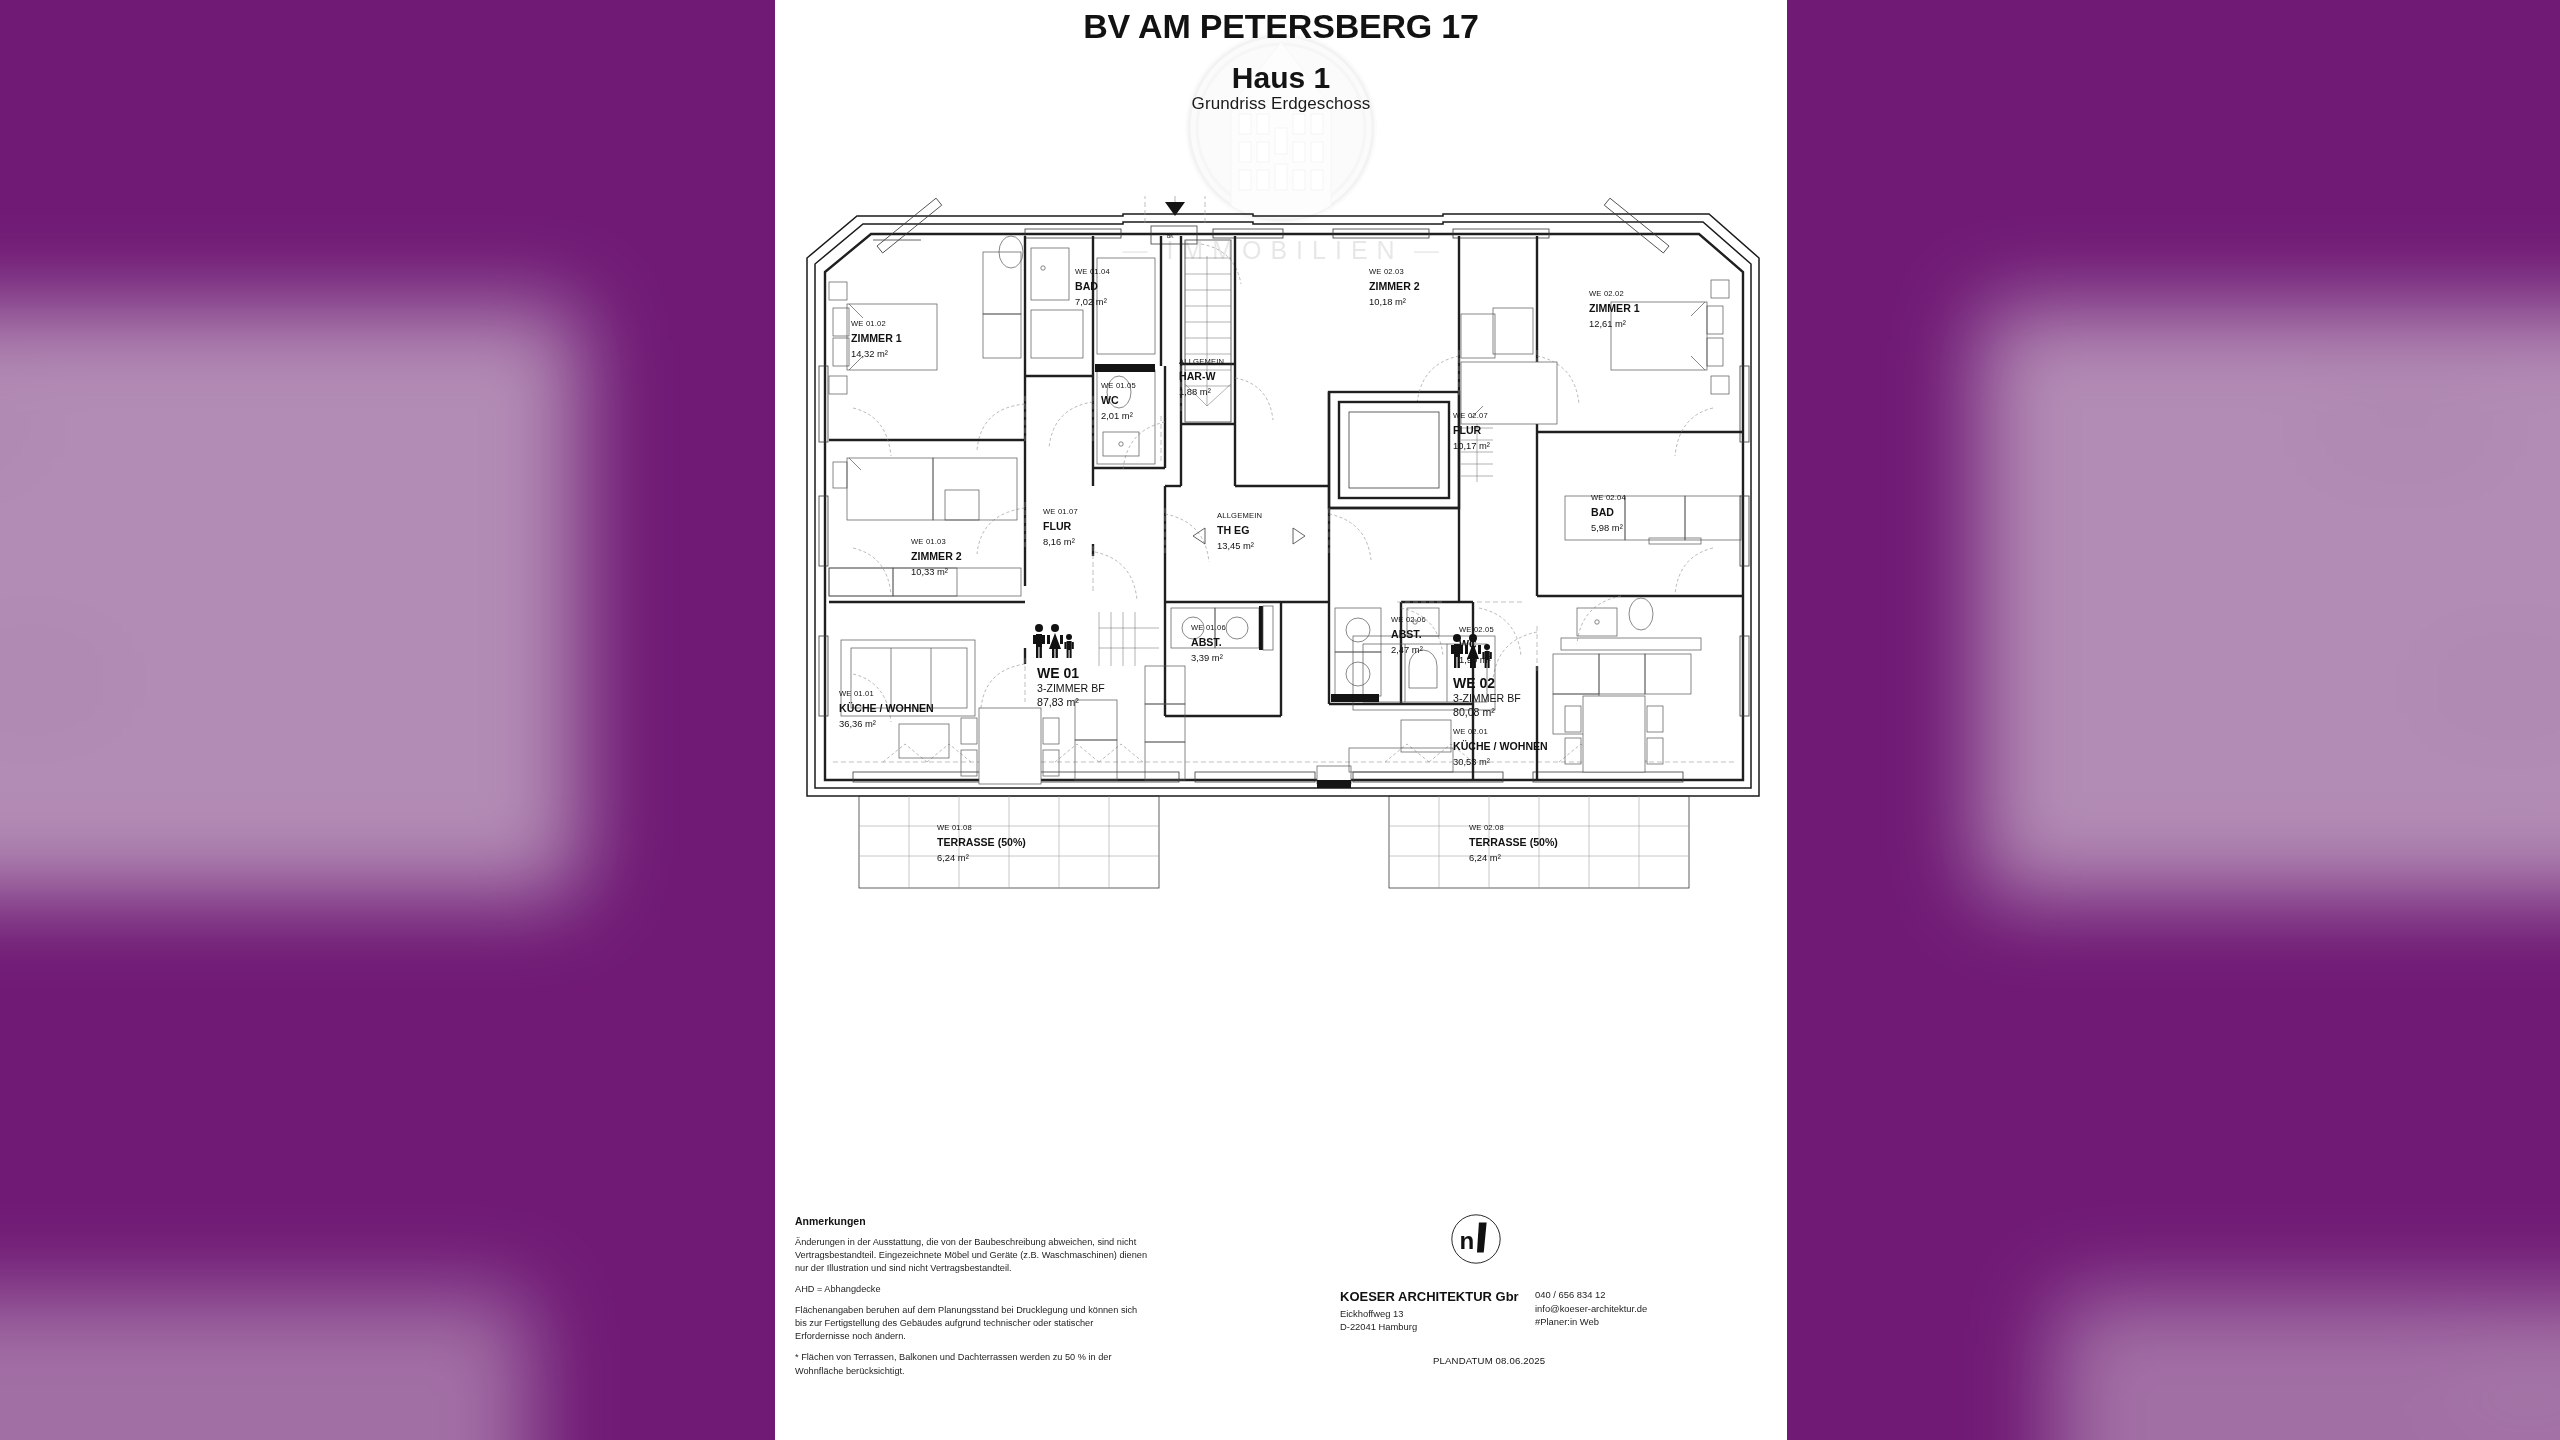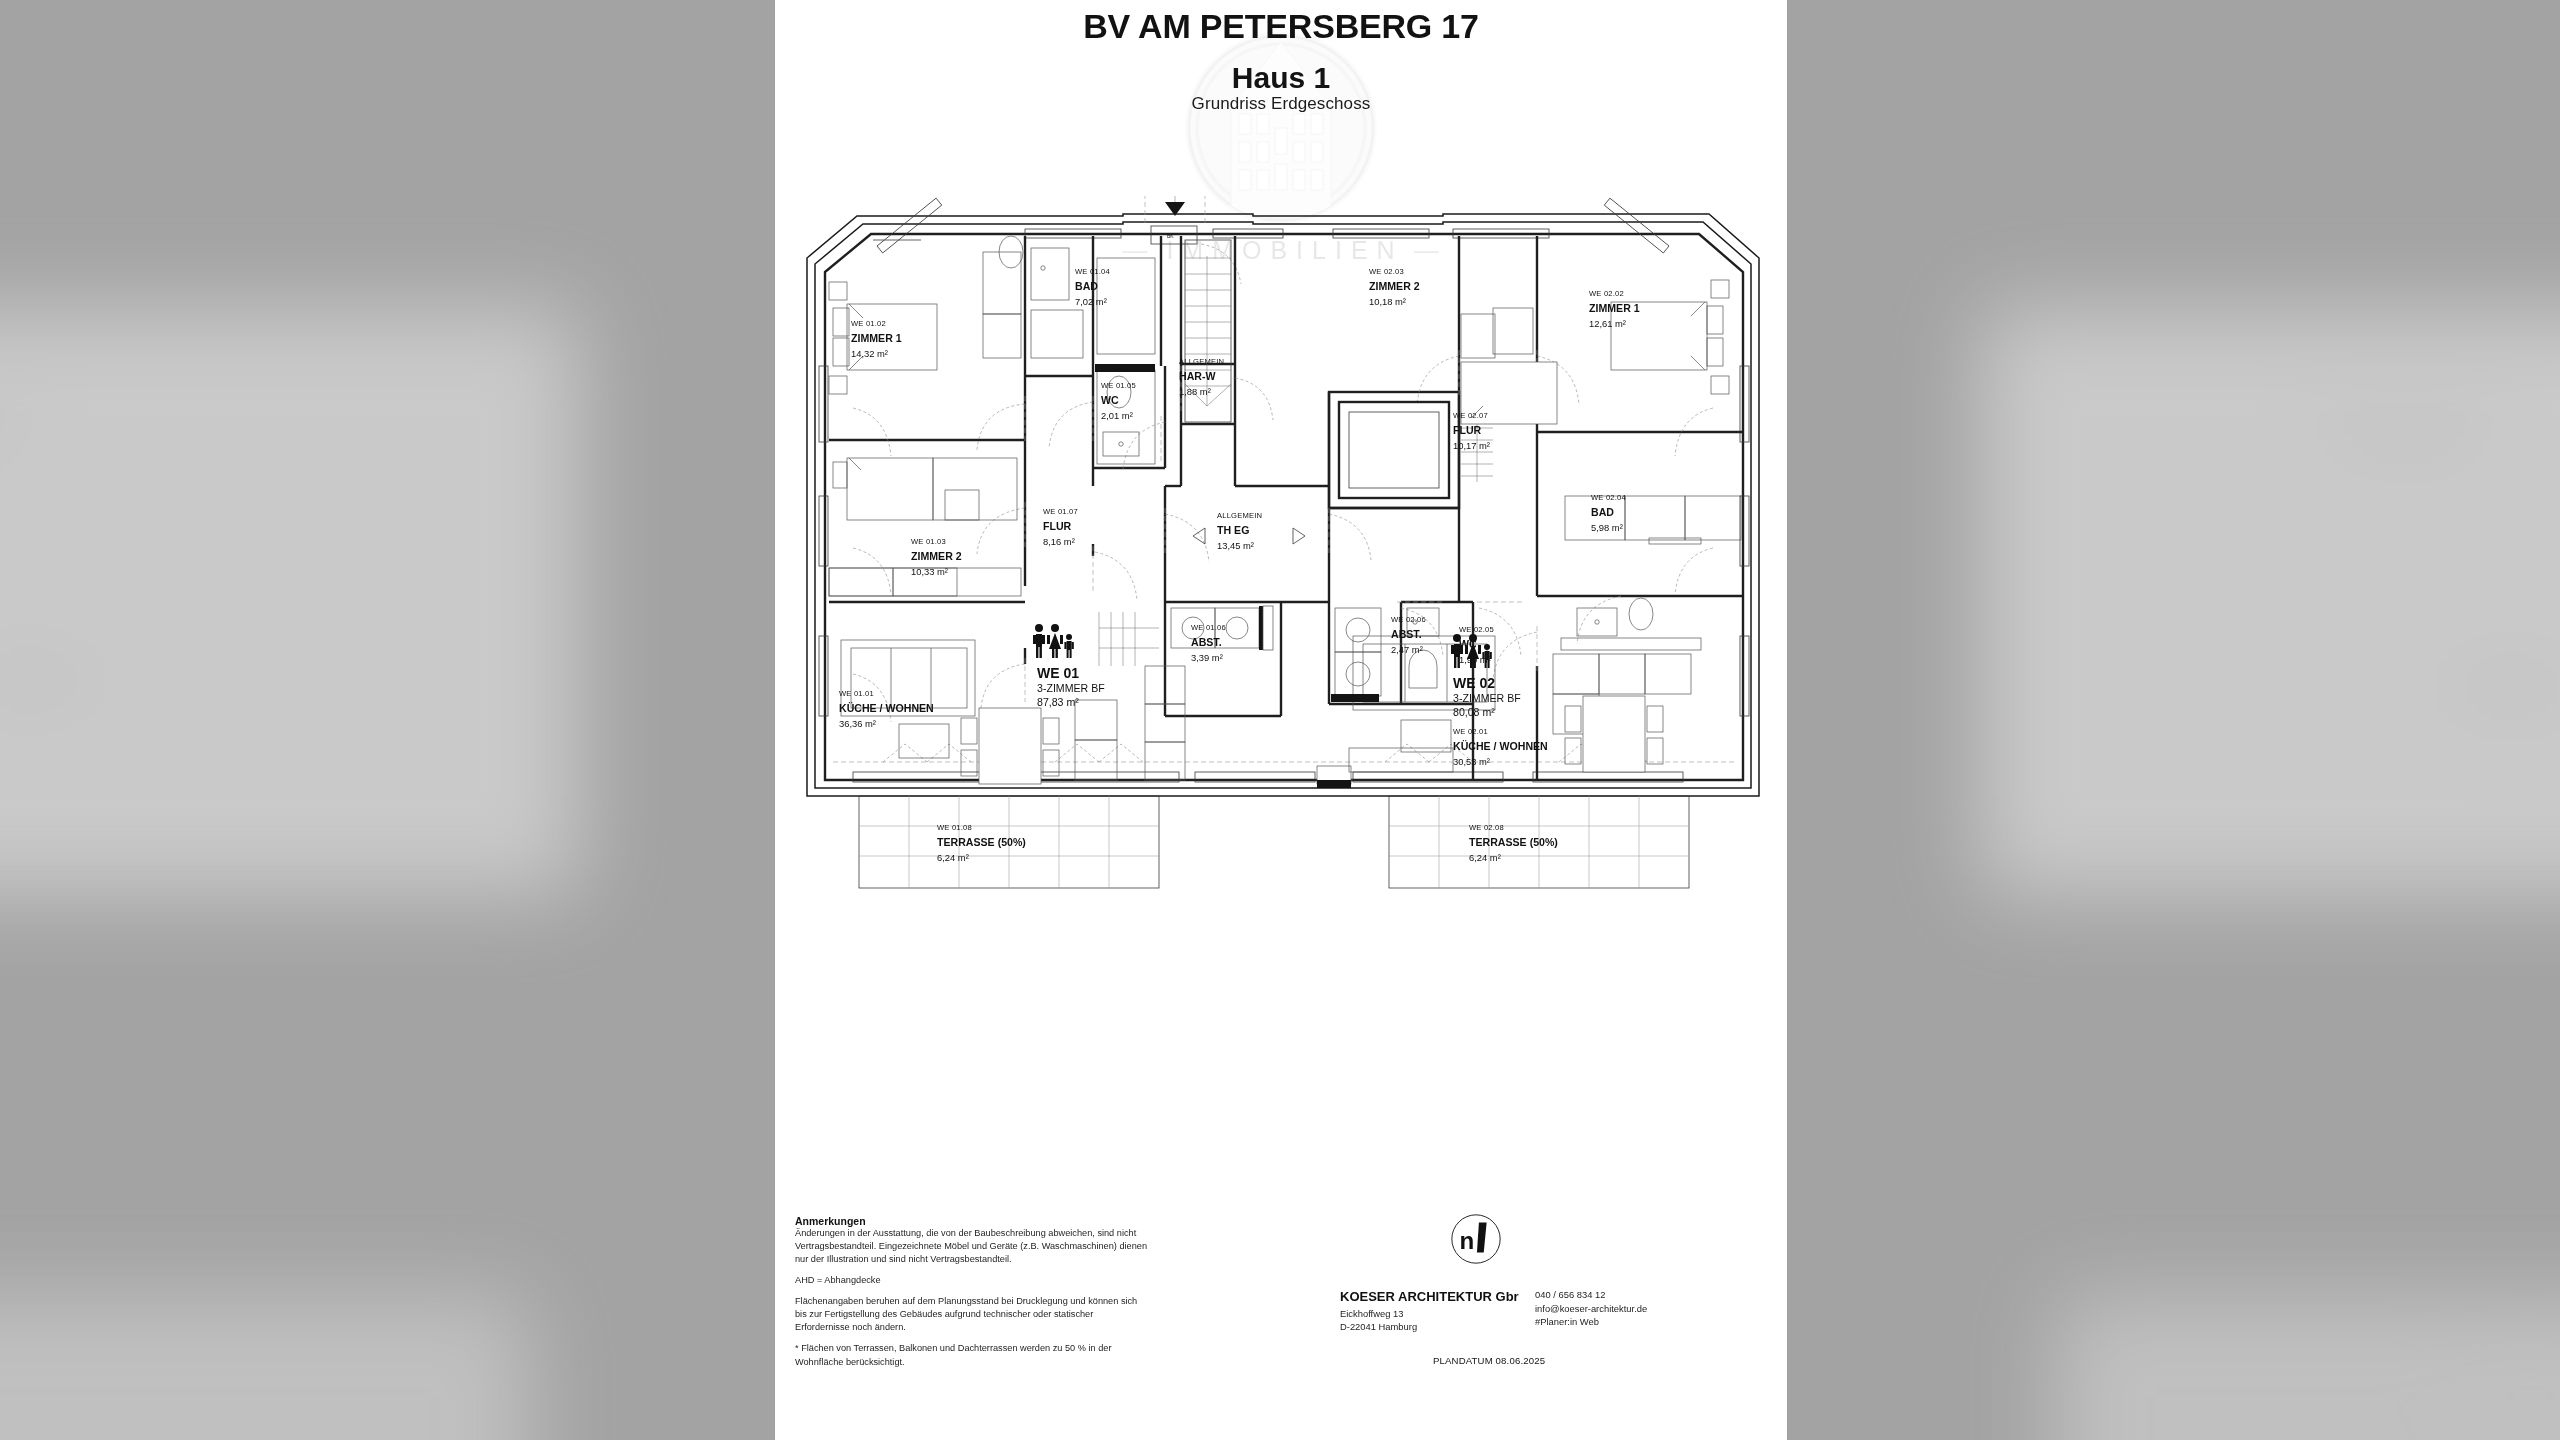--- a/index.html
+++ b/index.html
@@ -7,21 +7,21 @@
     width: 2560px; height: 1440px;
     overflow: hidden;
     font-family: "Liberation Sans", sans-serif;
     background: #ffffff;
   }
 
   
   #viewer {
     position: relative;
     width: 2560px; height: 1440px;
-    background: #a3a3a3;
+    background: #701a75;
     overflow: hidden;
   }
   #backdrop {
     position: absolute; inset: 0;
     filter: blur(34px) saturate(0.2);
     opacity: 0.55;
     transform: scale(1.25);
     transform-origin: center;
   }
   .bd-blob { position: absolute; background: #d9d9d9; border-radius: 6px; }
@@ -102,21 +102,21 @@
   .furn-f { fill: #fff; stroke: #555; stroke-width: 0.7; }
   .swing  { fill: none; stroke: #888; stroke-width: 0.6; stroke-dasharray: 3 2.4; }
   .dashln { fill: none; stroke: #999; stroke-width: 0.6; stroke-dasharray: 5 3; }
   .tile   { fill: none; stroke: #9a9a9a; stroke-width: 0.55; }
   .solidblk { fill: #141414; stroke: none; }
 
   
   #footer { position: absolute; left: 0; top: 1215px; width: 1012px; z-index: 6; }
   #notes-block { position: absolute; left: 20px; top: 0; width: 355px; }
   #notes-heading {
-    font-size: 10.5px; font-weight: bold; color: #111; 
+    font-size: 10.5px; font-weight: bold; color: #111; margin-bottom: 9px;
   }
   .note-p {
     font-size: 9.2px; line-height: 1.42; color: #1d1d1d; margin-bottom: 8px;
   }
   #contact-block { position: absolute; left: 565px; top: 73px; width: 190px; }
   #phone-block   { position: absolute; left: 760px; top: 73px; width: 230px; }
   .c-strong { font-size: 13px; font-weight: bold; color: #111; line-height: 1.45; }
   .c-line   { font-size: 9.4px; color: #1d1d1d; line-height: 1.45; }
   #logo-mark { position: absolute; left: 672px; top: -5px; width: 58px; height: 58px; }
   #plandatum {

